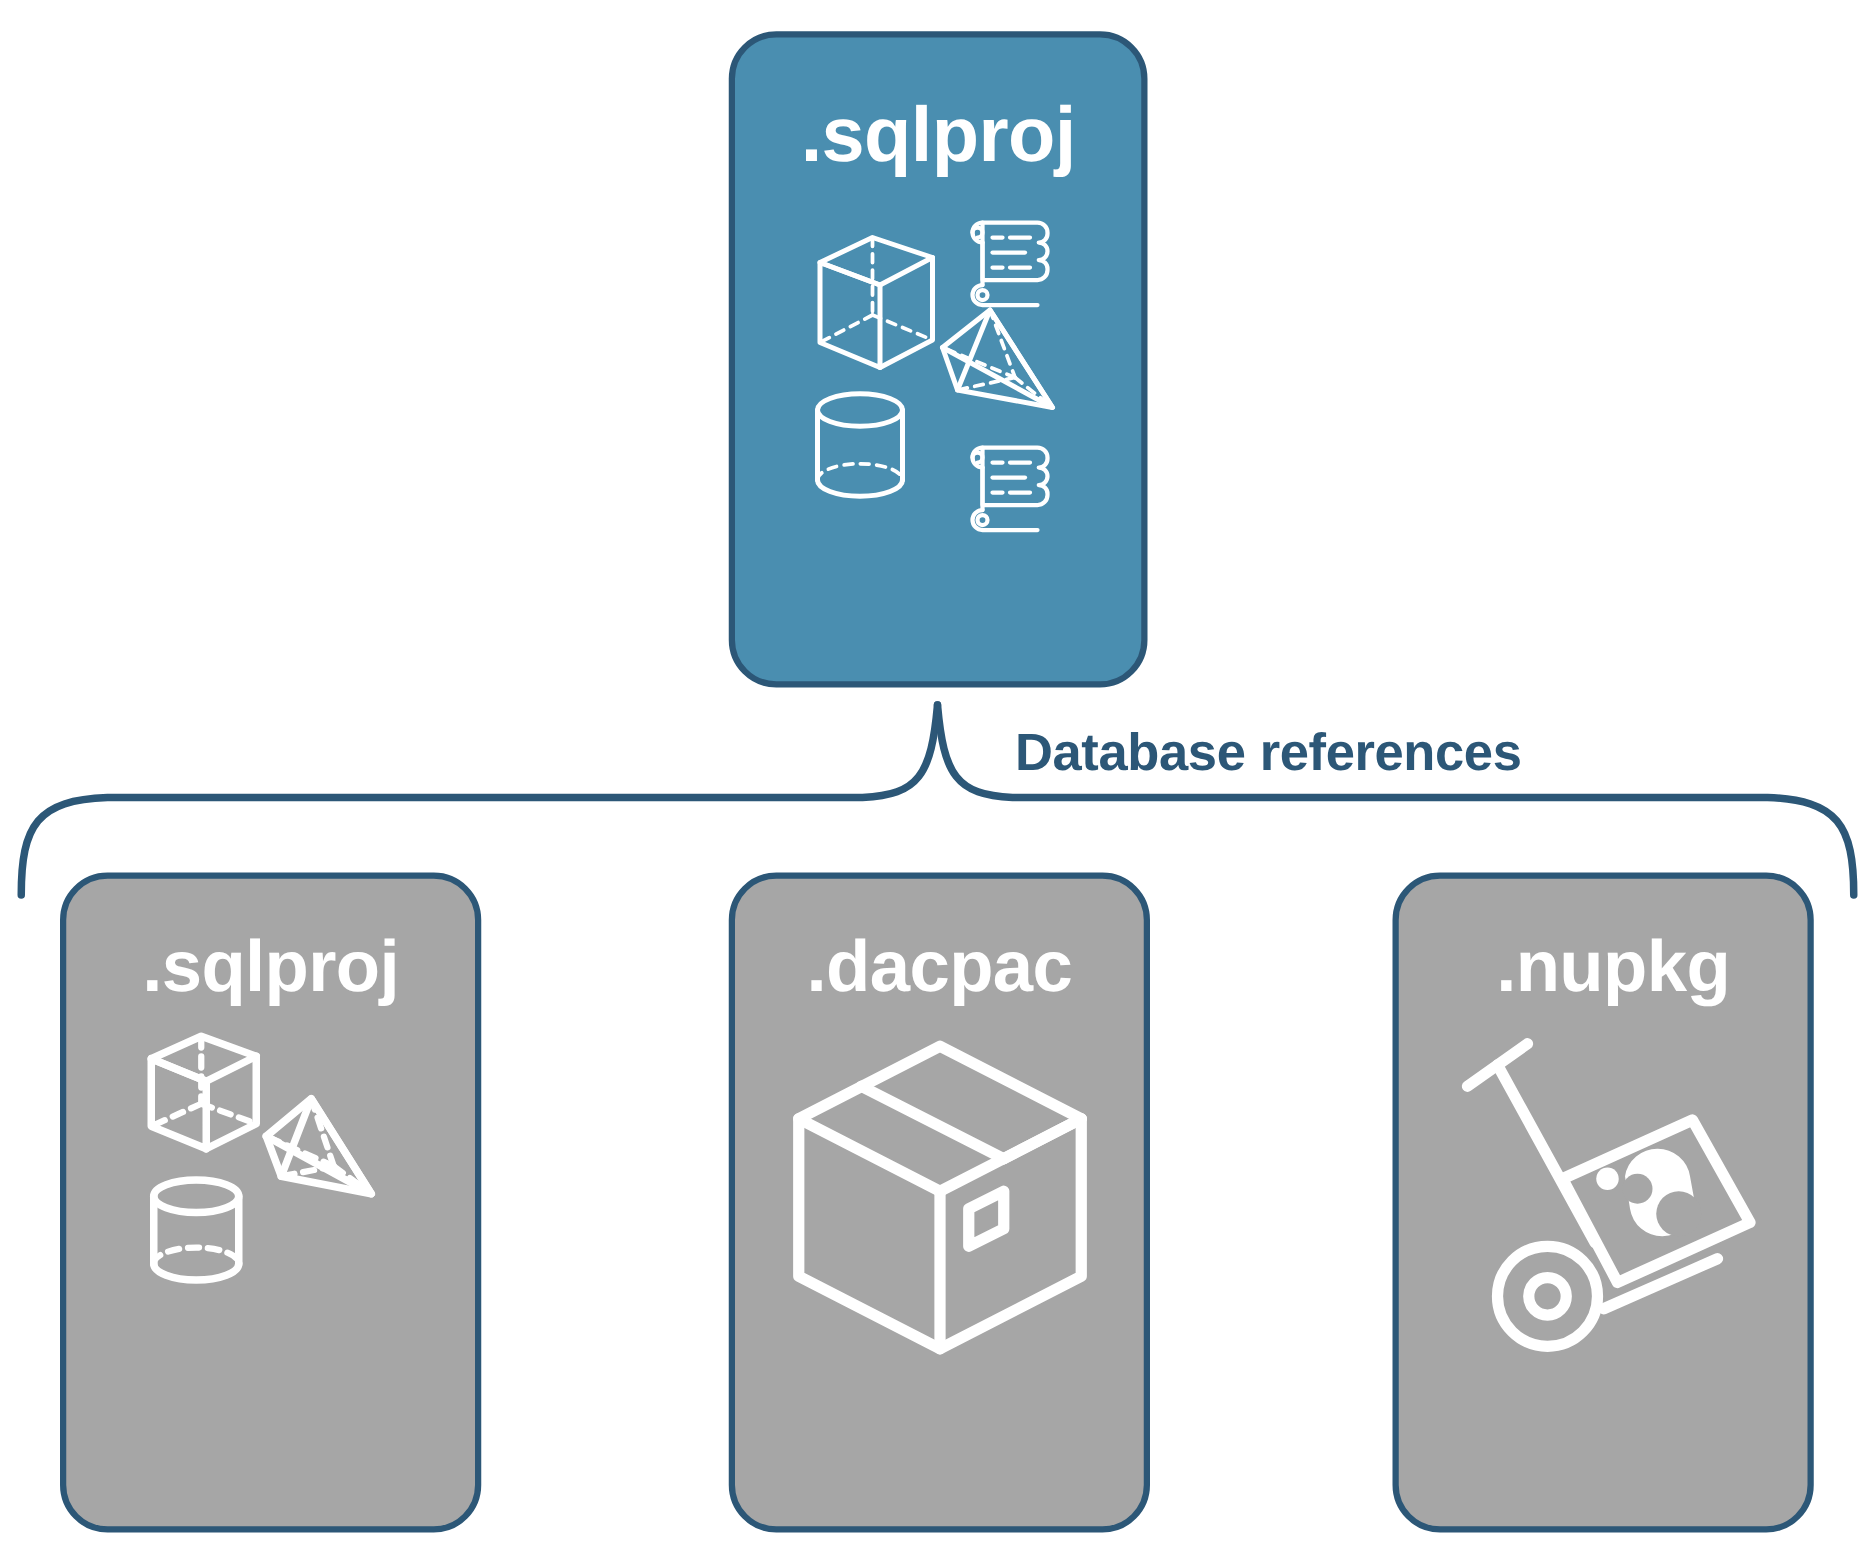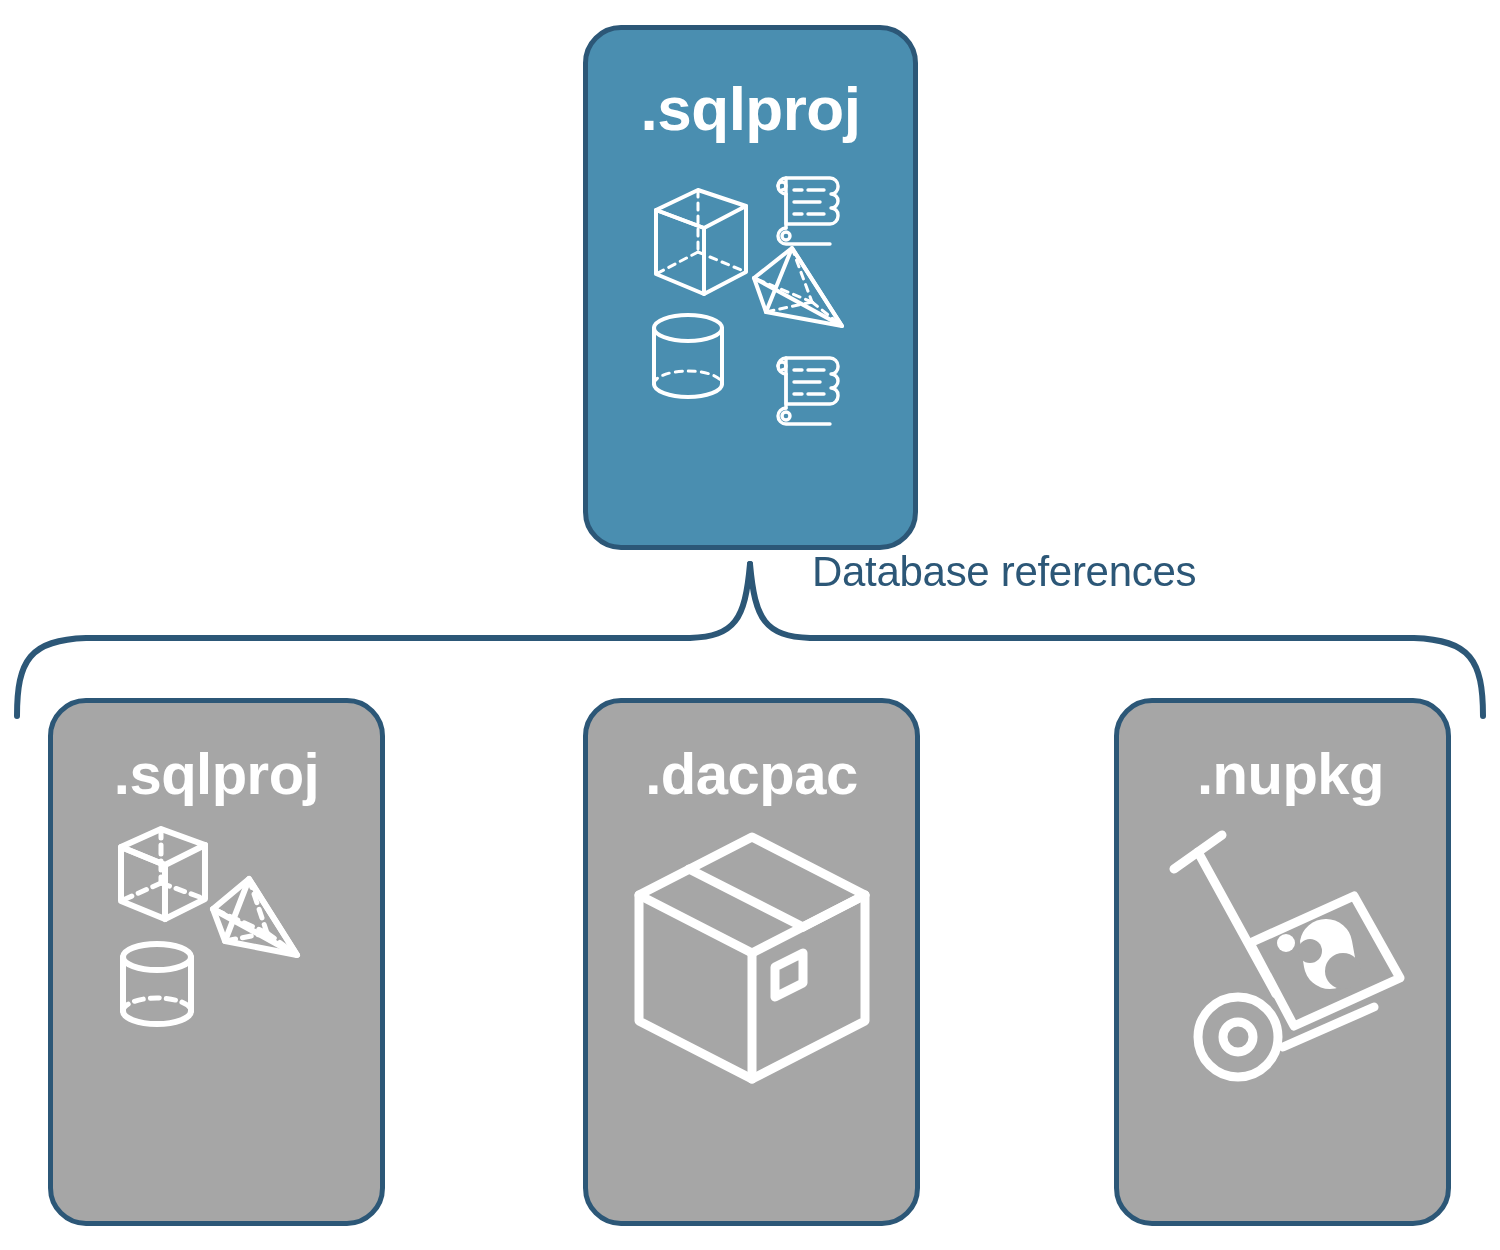--- a/index.html
+++ b/index.html
@@ -73,23 +73,23 @@
   #brace-layer {
     position: absolute;
     left: 0; top: 0;
     width: 1500px;
     height: 1250px;
     pointer-events: none;
   }
   #brace-label {
     position: absolute;
     left: 812px;
-    top: 548px;
+    top: 578px;
     font-size: 42px;
-    font-weight: normal;
+    font-weight: bold;
     color: #2C5777;
     white-space: nowrap;
     letter-spacing: -0.3px;
   }
 </style>
 </head>
 <body>
 
 <div id="stage">
 

